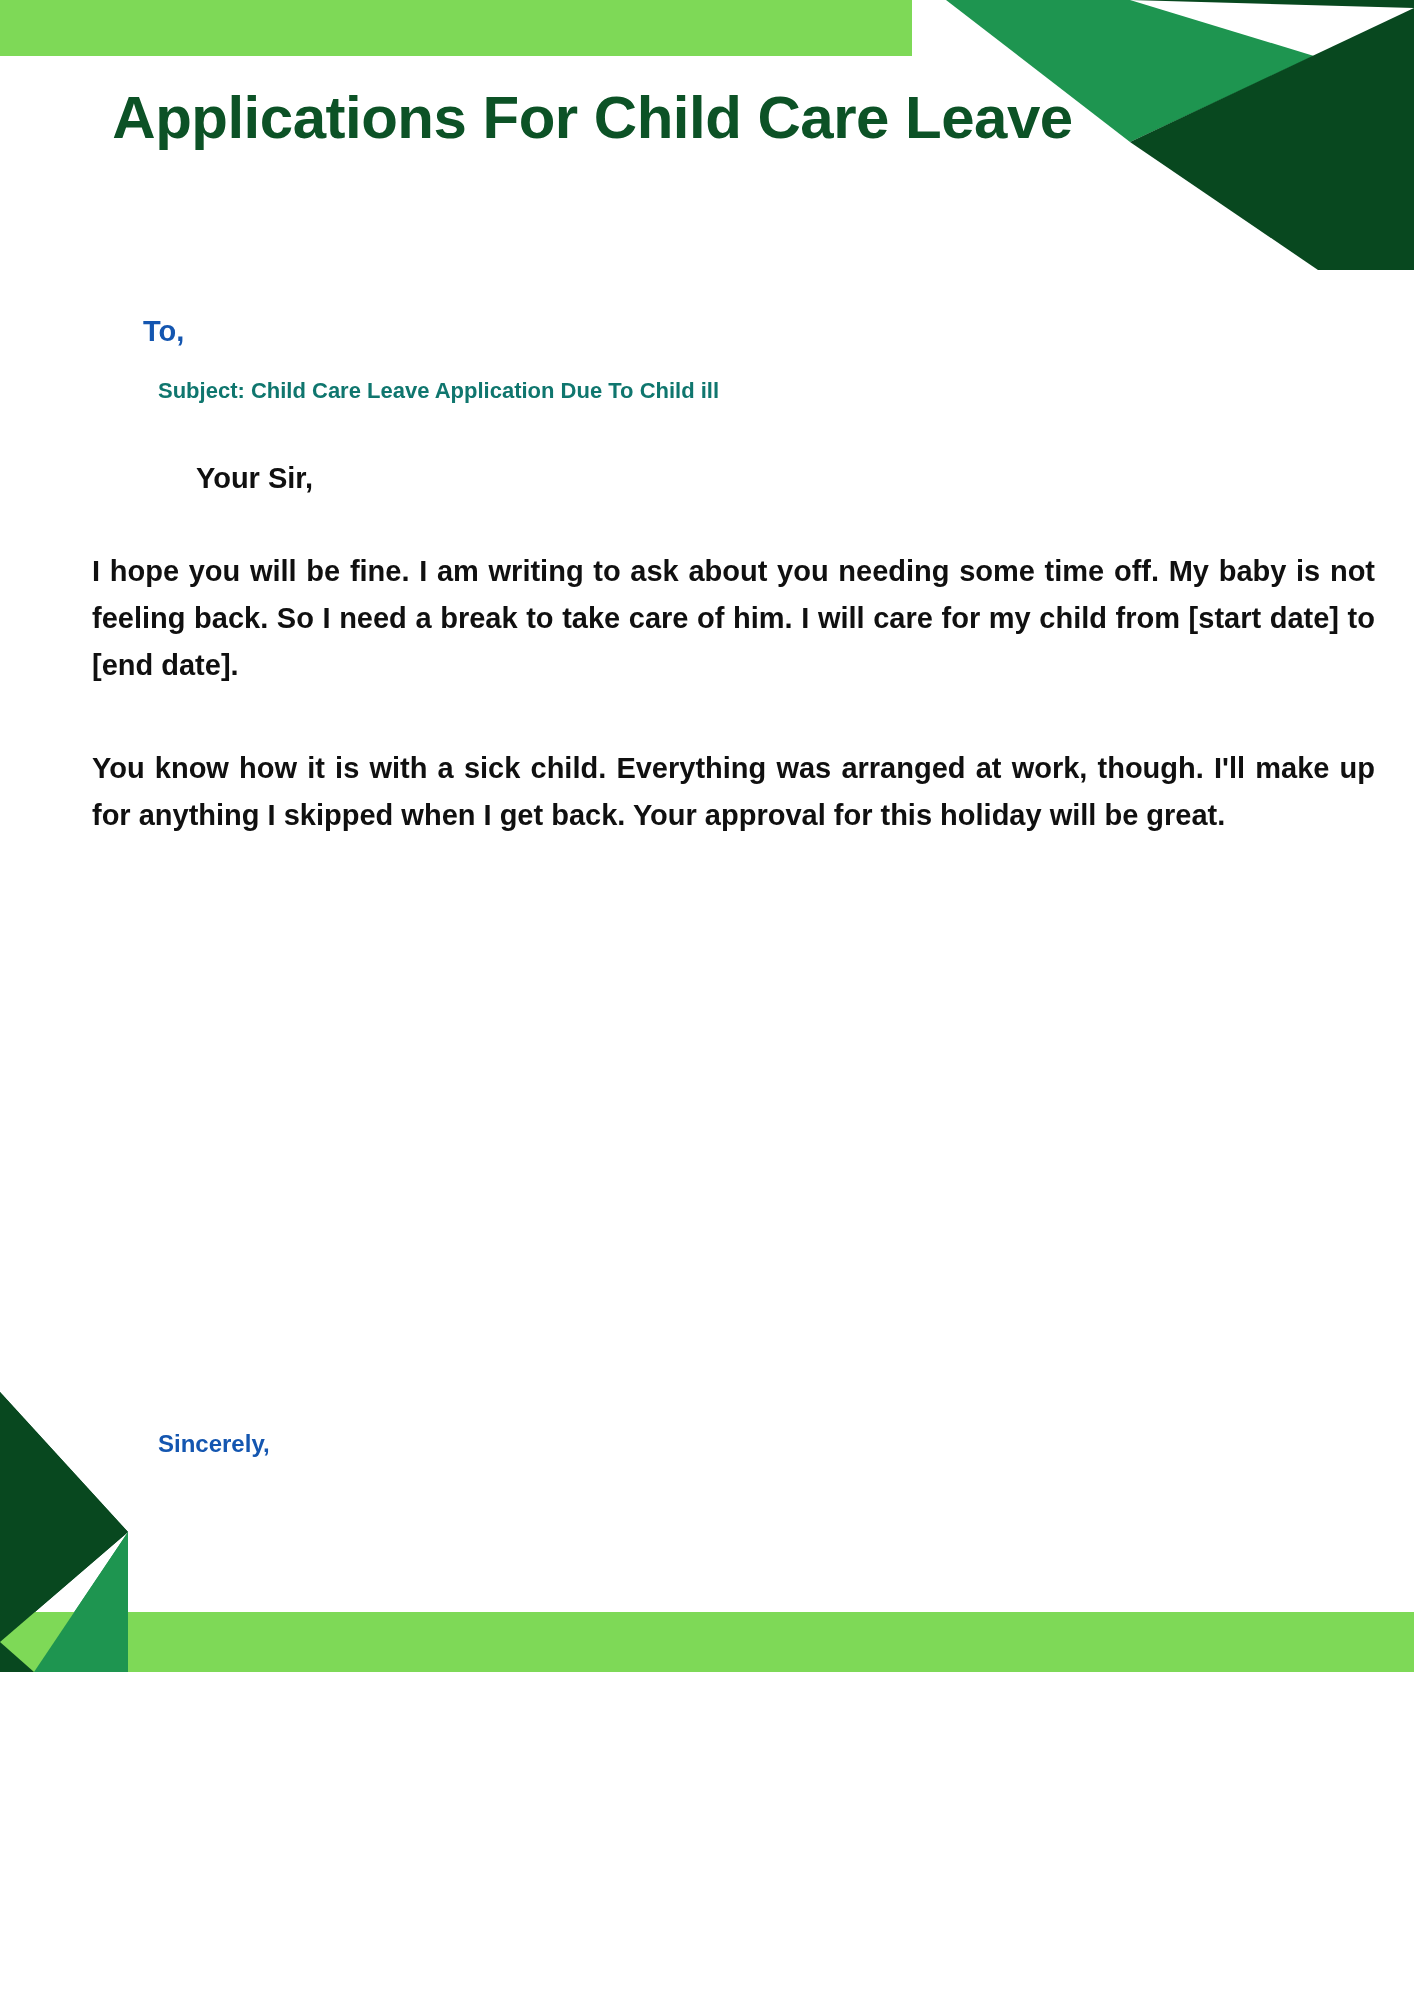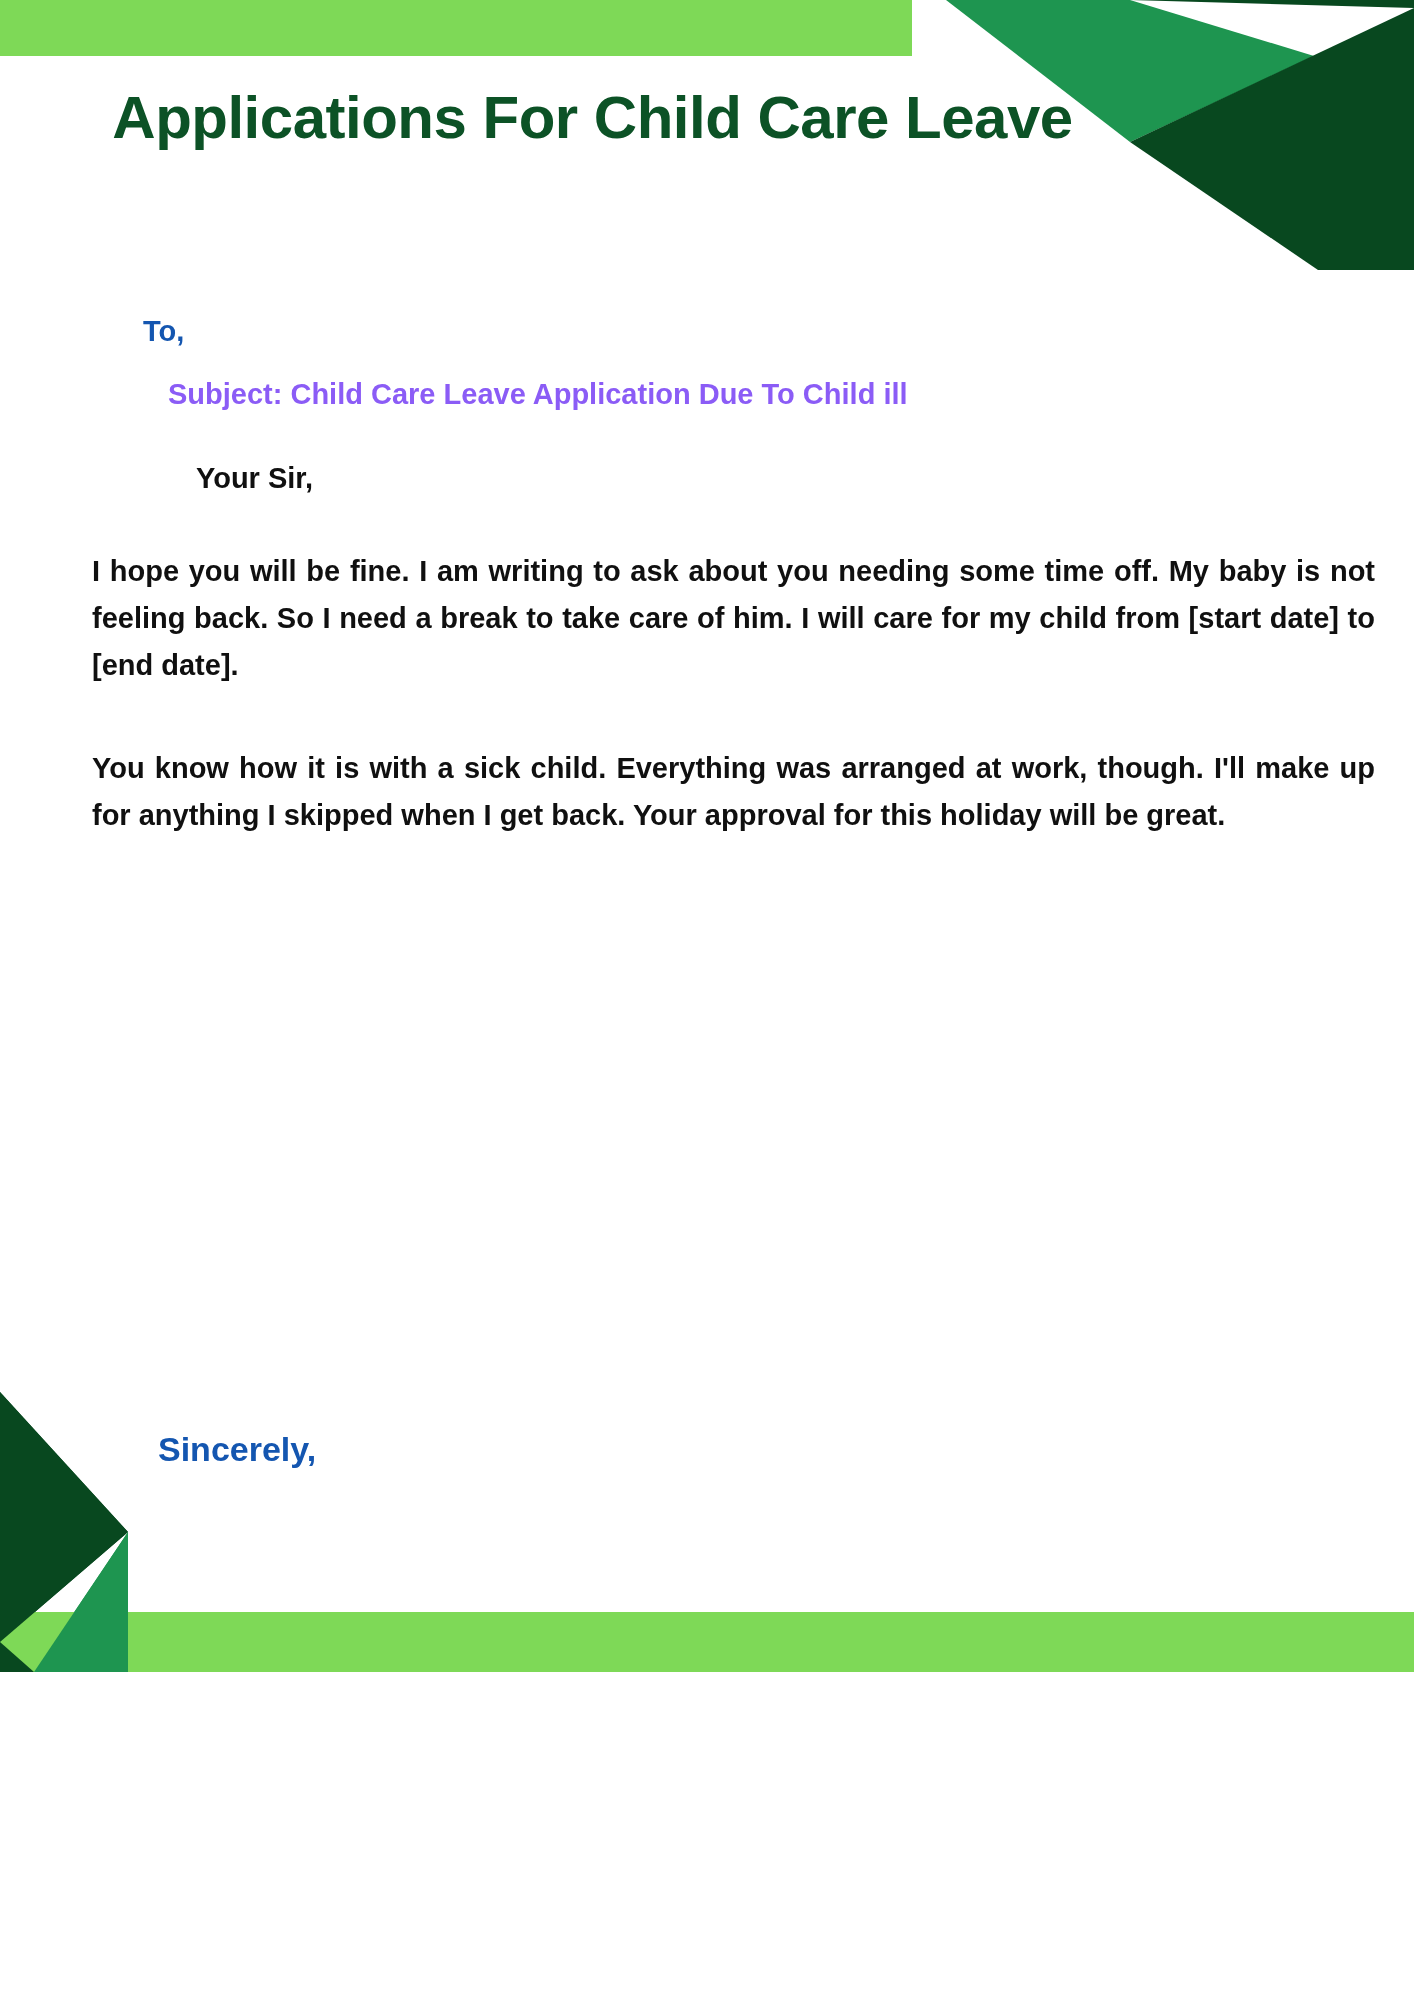--- a/index.html
+++ b/index.html
@@ -87,25 +87,25 @@
     left: 133px;
     top: 315px;
     font-size: 29px;
     font-weight: bold;
     color: #1456B0;
     margin-left: 10px;
   }
 
   .subject-line {
     position: absolute;
-    left: 168px;
+    left: 158px;
     top: 378px;
-    font-size: 29px;
-    font-weight: bold;
-    color: #8b5cf6;
+    font-size: 22px;
+    font-weight: bold;
+    color: #0f766e;
   }
 
   .salutation-line {
     position: absolute;
     left: 196px;
     top: 462px;
     font-size: 29px;
     font-weight: bold;
     color: #101010;
   }
@@ -139,21 +139,21 @@
     line-height: 1.62;
     font-weight: bold;
     color: #101010;
     text-align: left;
   }
 
   .closing-line {
     position: absolute;
     left: 158px;
     top: 1430px;
-    font-size: 34px;
+    font-size: 24px;
     font-weight: bold;
     color: #1456B0;
   }
 </style>
 </head>
 <body>
 
 <div class="page">
 
   <div class="deco-top-bar"></div>

